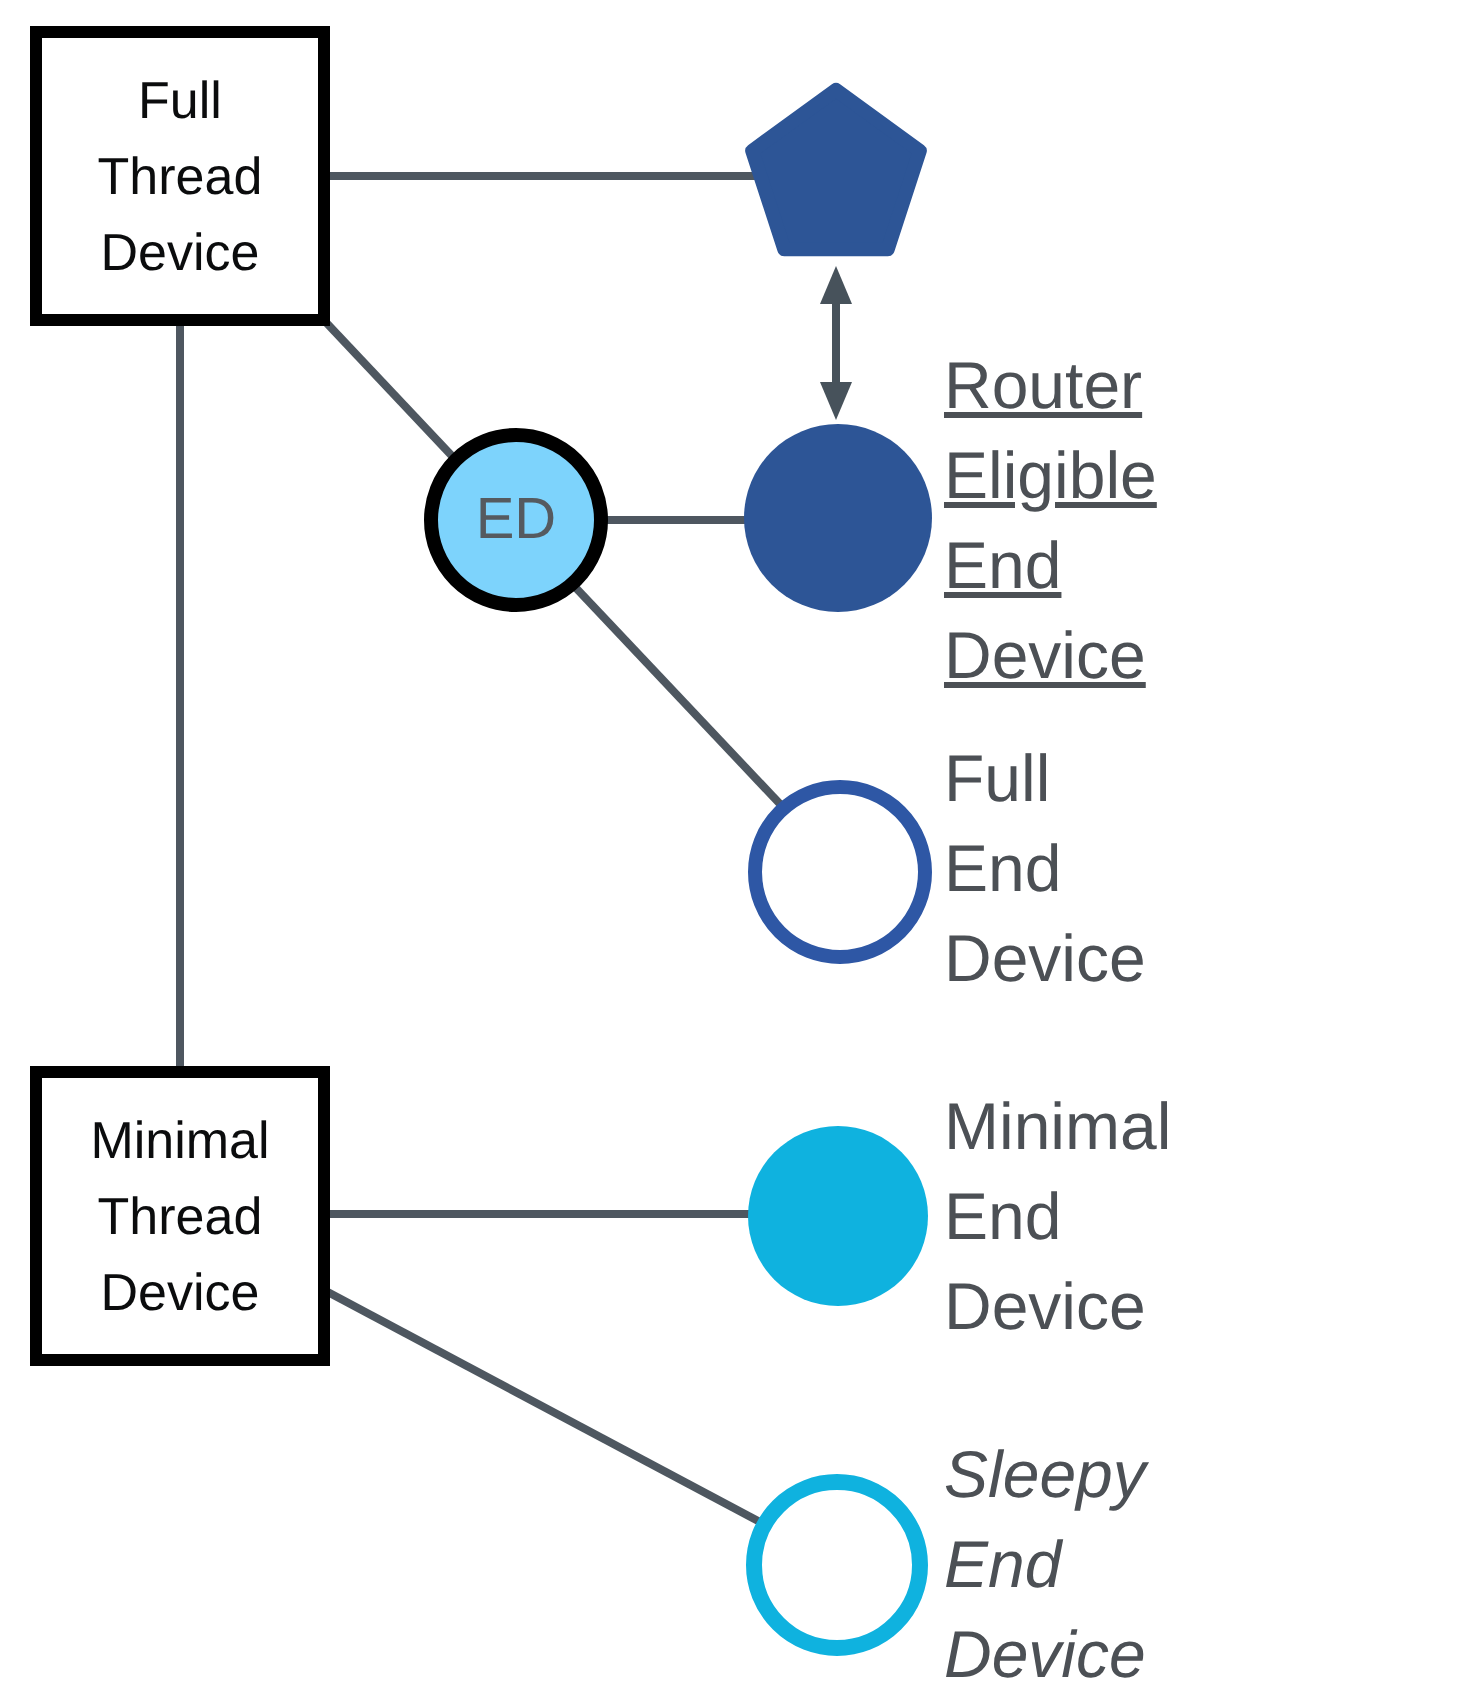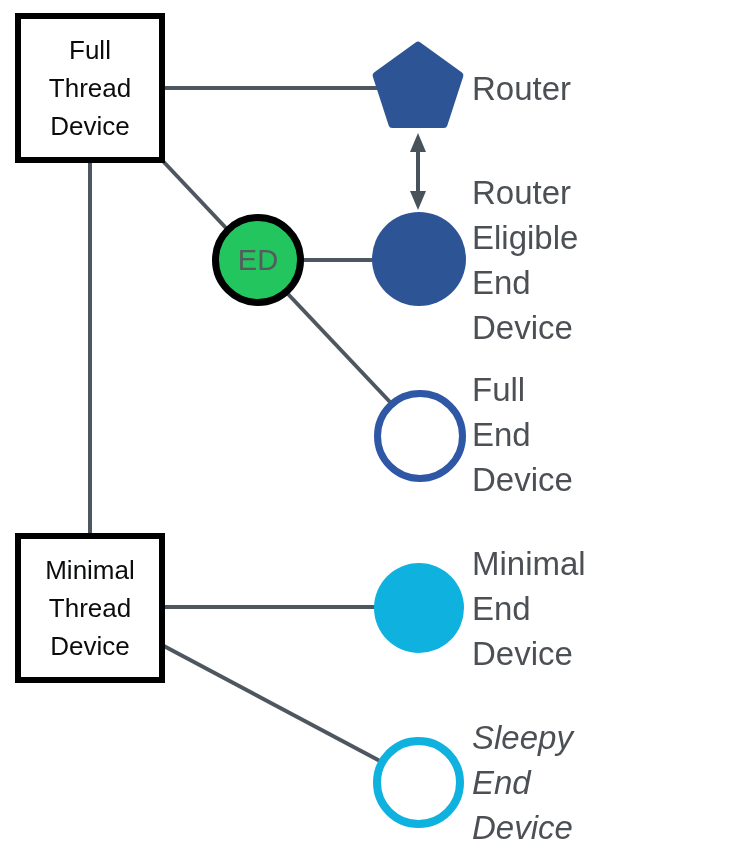--- a/index.html
+++ b/index.html
@@ -37,37 +37,37 @@
   .circle-fed  { left: 374px; top: 390px; width: 92px; height: 92px; border: 7px solid #2E57A5; background: #ffffff; }
   .circle-med  { left: 374px; top: 563px; width: 90px; height: 90px; background: #0FB2DF; }
   .circle-sed  { left: 373px; top: 737px; width: 91px; height: 91px; border: 8px solid #0FB2DF; background: #ffffff; }
 
   .ed-badge {
     position: absolute;
     left: 212px; top: 214px;
     width: 92px; height: 92px;
     border: 7px solid #000000;
     border-radius: 50%;
-    background: #22c55e;
+    background: #7dd3fc;
     box-sizing: border-box;
     display: flex; align-items: center; justify-content: center;
     font-size: 29px; color: #555A5F;
   }
 
   .node-label {
     position: absolute;
     left: 472px;
     transform: translateY(-50%);
     font-size: 33px;
     line-height: 45px;
     color: #4C5055;
     white-space: pre-line;
   }
   .label-router { top: 88px; }
-  .label-reed   { top: 260px; }
+  .label-reed   { top: 260px; text-decoration: underline; }
   .label-fed    { top: 434px; }
   .label-med    { top: 608px; }
   .label-sed    { top: 782px; font-style: italic; }
 </style>
 </head>
 <body>
 
 <div class="canvas">
 
   <svg class="wires" width="740" height="844" viewBox="0 0 740 844">
@@ -103,21 +103,20 @@
 
   <div class="ed-badge">
     <span>ED</span>
   </div>
 
   <div class="circle circle-reed"></div>
   <div class="circle circle-fed"></div>
   <div class="circle circle-med"></div>
   <div class="circle circle-sed"></div>
 
-  <div class="node-label label-router">Router</div>
   <div class="node-label label-reed">Router Eligible
 End Device</div>
   <div class="node-label label-fed">Full
 End Device</div>
   <div class="node-label label-med">Minimal
 End Device</div>
   <div class="node-label label-sed">Sleepy
 End Device</div>
 
 </div>

